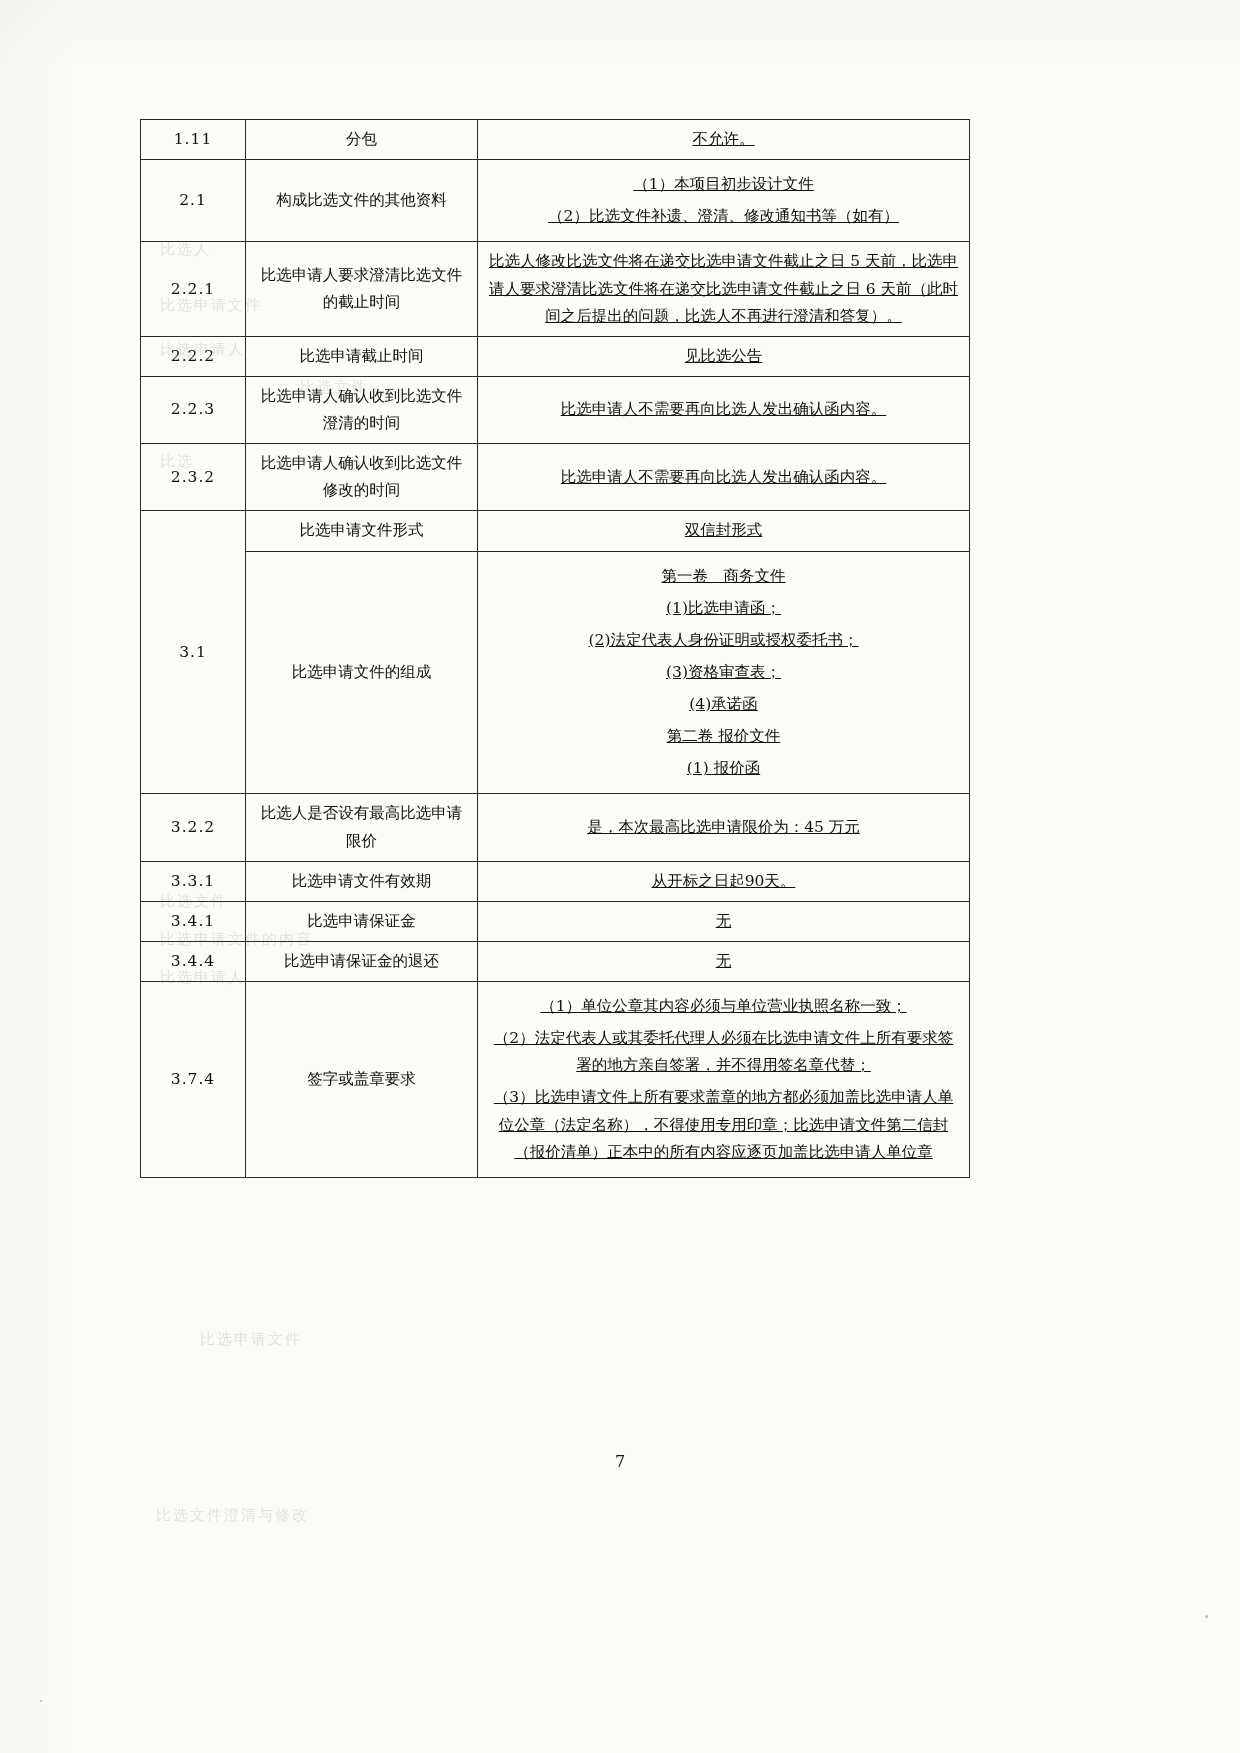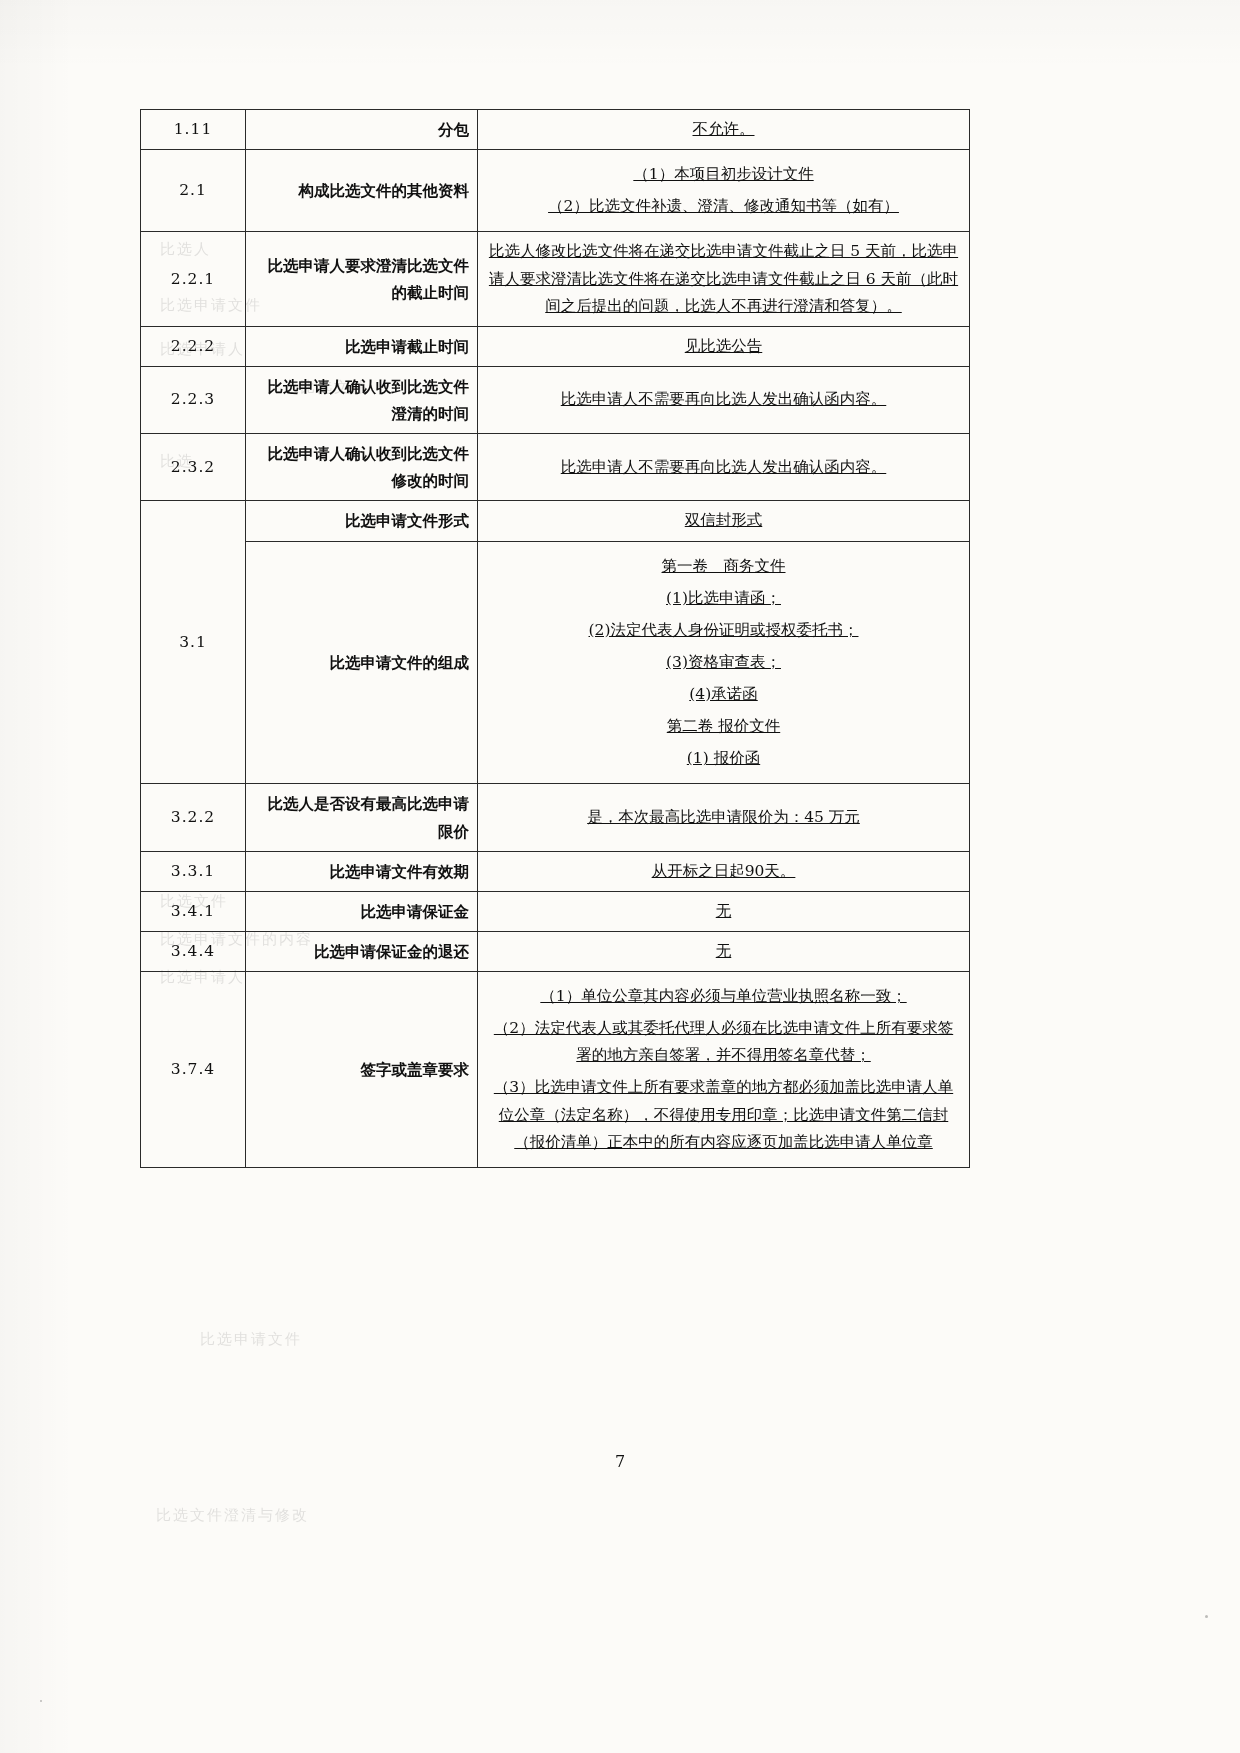--- a/index.html
+++ b/index.html
@@ -20,21 +20,21 @@
     position: absolute;
     inset: 0;
     background:
       linear-gradient(to right, rgba(0,0,0,0.025), rgba(0,0,0,0) 6%),
       linear-gradient(to bottom, rgba(0,0,0,0.02), rgba(0,0,0,0) 4%),
       #fcfbf8;
   }
   .sheet {
     position: absolute;
     left: 140px;
-    top: 109px;
+    top: 119px;
     width: 752px;
   }
   table.doc {
     border-collapse: collapse;
     width: 830px;
     table-layout: fixed;
   }
   table.doc td {
     border: 1px solid #2a2a2a;
     vertical-align: middle;
@@ -45,22 +45,21 @@
   }
   td.col-num {
     width: 88px;
     text-align: center;
     font-family: "DejaVu Serif", "Liberation Serif", serif;
     letter-spacing: 1px;
     white-space: nowrap;
   }
   td.col-item {
     width: 215px;
-    text-align: right;
-    font-weight: bold;
+    text-align: center;
   }
   td.col-content {
     width: auto;
     text-align: center;
     text-decoration: underline;
   }
   .lines > div { margin: 5px; }
   .page-number {
     position: absolute;
     top: 1452px;

